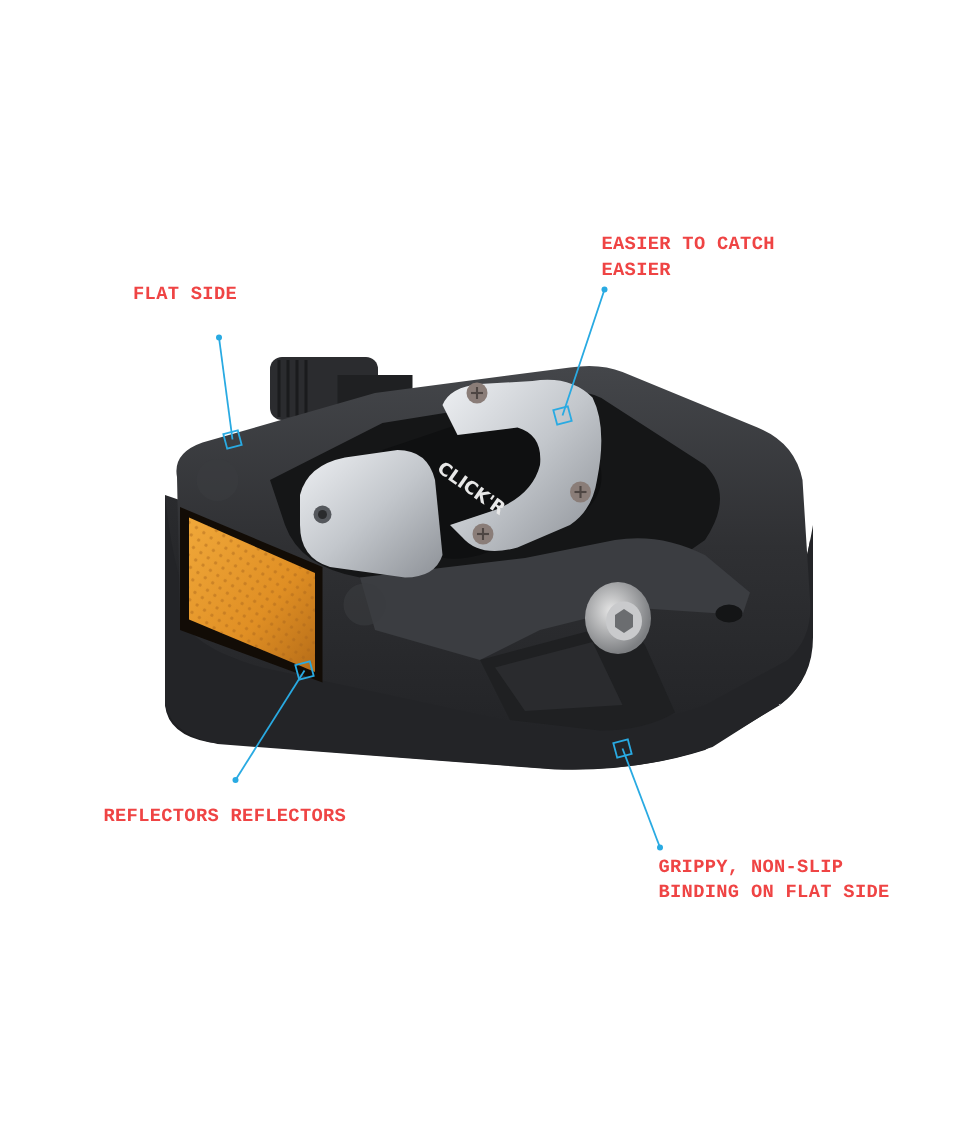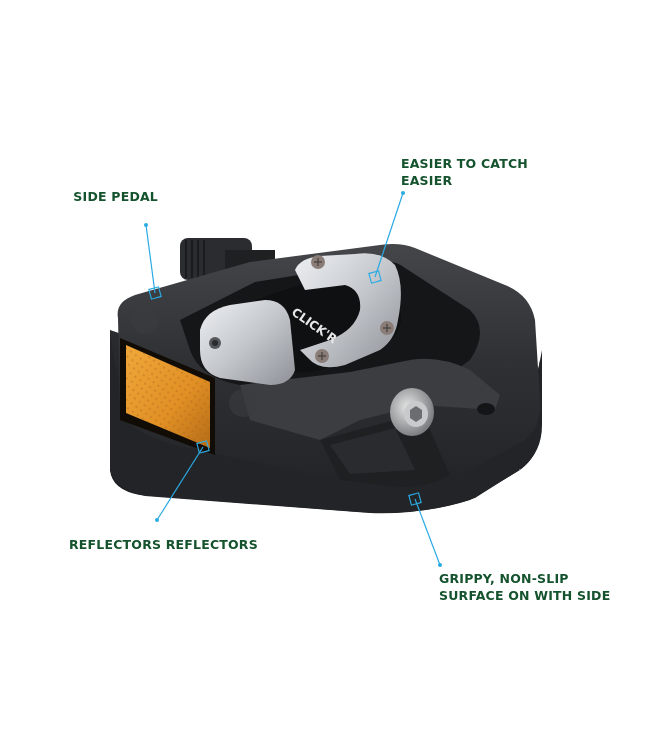--- a/index.html
+++ b/index.html
@@ -1,20 +1,20 @@
 <!DOCTYPE html>
 <html><head>
 <meta charset="utf-8">
 <style>
   html, body { margin: 0; padding: 0; background: #ffffff; }
   body { width: 650px; height: 750px; position: relative; overflow: hidden; font-family: "DejaVu Sans", "Liberation Sans", sans-serif; }
   .stage { position: absolute; left: 0; top: 0; width: 650px; height: 750px; }
   .label {
-    position: absolute; color: #14532d; font-weight: bold; font-size: 12.5px;
-    line-height: 17px; letter-spacing: 0.2px; white-space: nowrap;
+    position: absolute; color: #ef4444; font-weight: bold; font-size: 12.5px;
+    line-height: 17px; letter-spacing: 0.2px; white-space: nowrap; font-family: Liberation Mono, monospace;
   }
   .label span { display: block; }
   .label.right { text-align: right; }
   svg.art { position: absolute; left: 0; top: 0; }
 </style>
 </head>
 <body>
 
 <div class="stage">
 
@@ -129,30 +129,30 @@
         </g>
         <g>
           <line x1="440" y1="565" x2="415" y2="499" stroke="#29aae2" stroke-width="1.2"></line>
           <circle cx="440" cy="565" r="2" fill="#29aae2"></circle>
           <rect x="410" y="494" width="10" height="10" fill="none" stroke="#29aae2" stroke-width="1.2" transform="rotate(-15 415 499)"></rect>
         </g>
       </g>
   </svg>
 
   <div class="label right" style="left:0;top:188px;width:158px;">
-    <span>SIDE PEDAL</span>
+    <span>FLAT SIDE</span>
   </div>
 
   <div class="label" style="left:401px;top:155px;">
     <span>EASIER TO CATCH</span>
     <span>EASIER</span>
   </div>
 
   <div class="label" style="left:69px;top:536px;">
     <span>REFLECTORS REFLECTORS</span>
   </div>
 
   <div class="label" style="left:439px;top:570px;">
     <span>GRIPPY, NON-SLIP</span>
-    <span>SURFACE ON WITH SIDE</span>
+    <span>BINDING ON FLAT SIDE</span>
   </div>
 
 </div>
 
 </body></html>

